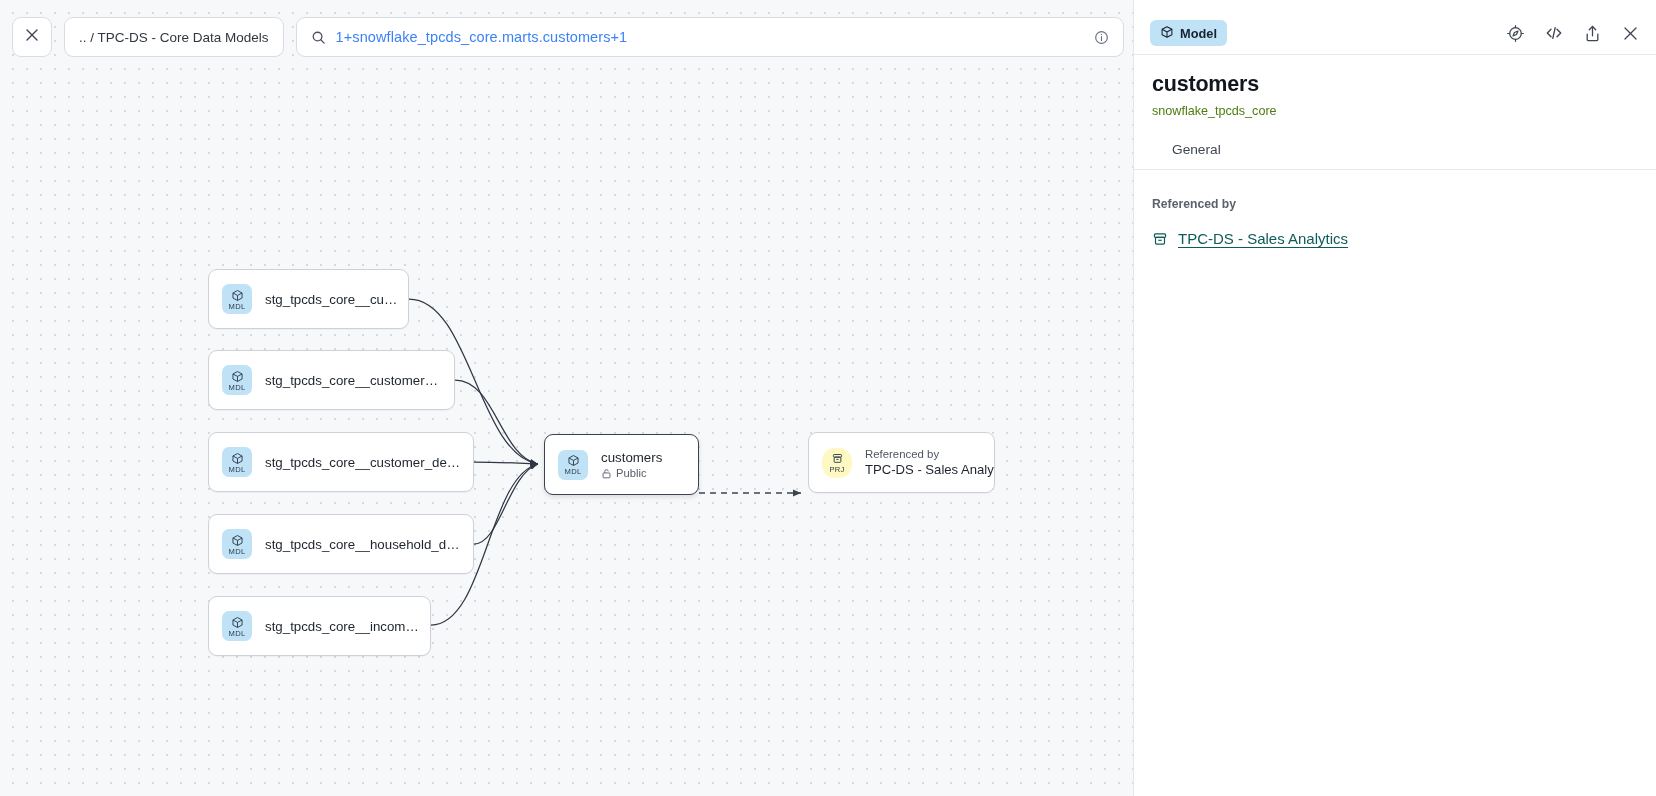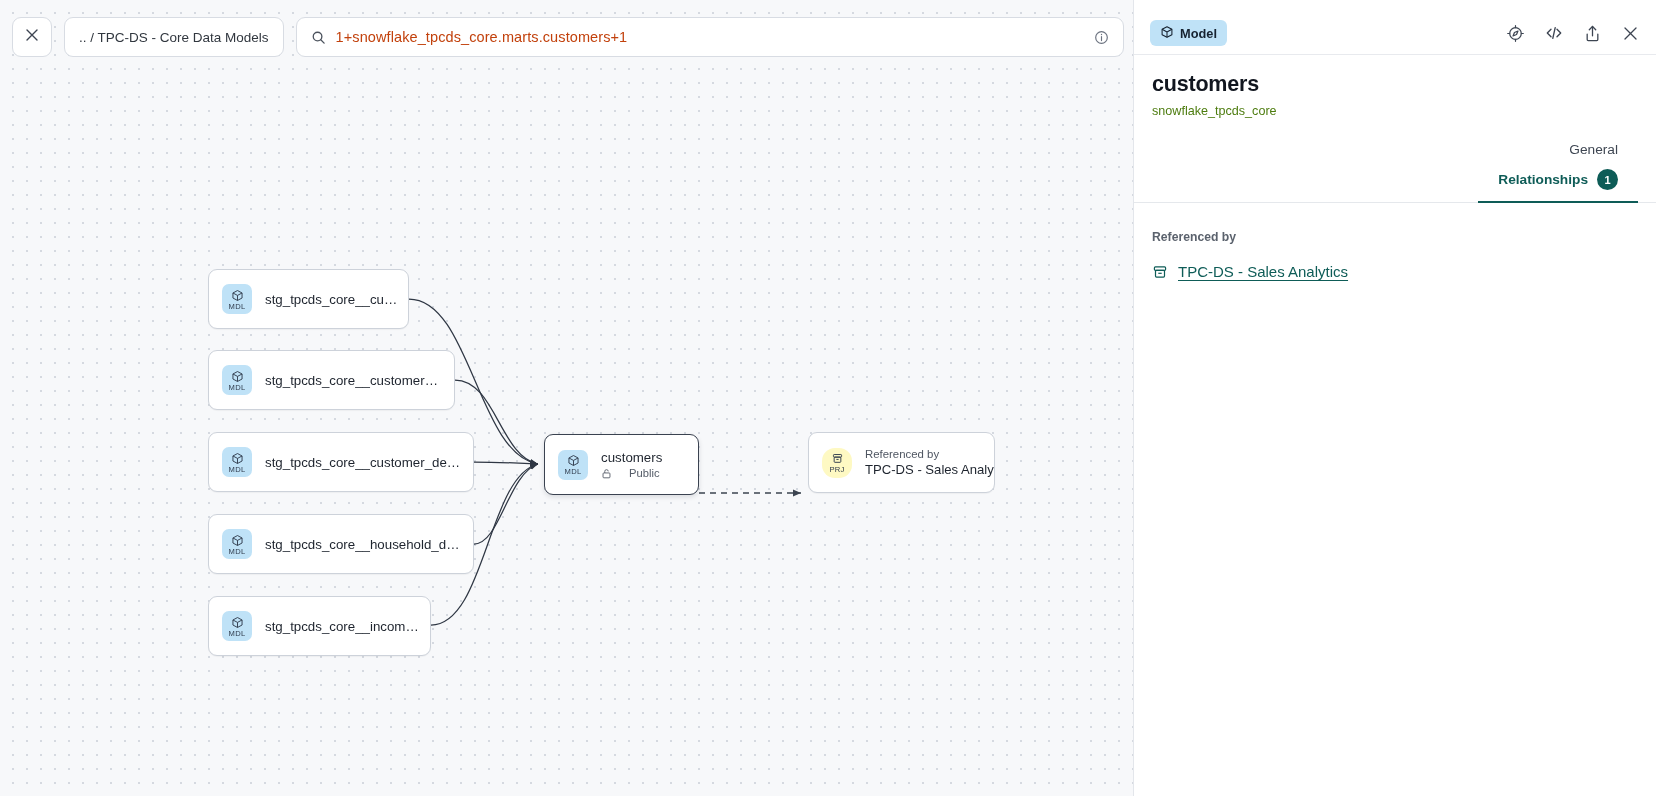--- a/index.html
+++ b/index.html
@@ -60,21 +60,21 @@
     padding: 0 14px 0 14px;
     gap: 10px;
     cursor: text;
   }
   .search-box .sq { flex: 0 0 auto; display:flex; color:#4b525d; }
   .search-box input {
     flex: 1 1 auto;
     border: none; outline: none;
     font-family: "Liberation Sans", sans-serif;
     font-size: 14.5px;
-    color: #c2410c;
+    color: #3b82f6;
     background: transparent;
     letter-spacing: .1px;
   }
   .search-box .info { flex: 0 0 auto; color:#6c7380; display:flex; cursor:pointer; }
 
   
   .edges { position: absolute; inset: 0; z-index: 1; pointer-events: none; }
 
   
   .node {
@@ -108,21 +108,21 @@
   .badge .btxt { font-size: 7.6px; font-weight: 400; letter-spacing: .3px; line-height: 9px; color:#2f3b4c; }
   .node-label {
     font-size: 13.3px; color: #1e242e;
     white-space: nowrap; overflow: hidden; text-overflow: ellipsis;
     padding-right: 10px;
   }
   .node-stack { display: flex; flex-direction: column; gap: 2px; overflow: hidden; }
   .node-title { font-size: 13.3px; color: #1e242e; white-space: nowrap; }
   .node-sub {
     font-size: 11.2px; color: #555c68;
-    display: flex; align-items: center; gap: 17px; white-space: nowrap;
+    display: flex; align-items: center; gap: 4px; white-space: nowrap;
   }
   .node-sub svg { display:block; }
   .node-kicker { font-size: 11.4px; color: #4e5561; white-space: nowrap; }
   .node-name2 { font-size: 13.1px; color: #1e242e; white-space: nowrap; }
 
   
   .panel {
     position: relative;
     width: 523px; height: 796px;
     background: #ffffff;
@@ -150,21 +150,20 @@
 
   .panel-title-wrap { padding: 17px 18px 0 18px; }
   .panel-title { font-size: 21.5px; font-weight: 700; color: #11161f; letter-spacing: -.2px; }
   .panel-subtitle { font-size: 12.6px; color: #4d7c0f; margin-top: 7px; }
 
   .tabs {
     margin-top: 24px;
     display: flex; align-items: flex-end;
     padding: 0 18px;
     border-bottom: 1px solid #e5e8ec;
-    flex-direction: column;
   }
   .tab {
     display: flex; align-items: center; gap: 9px;
     padding: 0 20px 11px 20px;
     font-size: 13.7px; color: #3e4652;
     cursor: pointer;
     border-bottom: 2.5px solid transparent;
     margin-bottom: -1px;
   }
   .tab.active { color: #0e5c57; font-weight: 700; border-bottom-color: #0e5c57; }
@@ -401,24 +400,20 @@
 
     <div class="panel-title-wrap">
       <div class="panel-title">customers</div>
       <div class="panel-subtitle">snowflake_tpcds_core</div>
     </div>
 
     <div class="tabs">
       <div class="tab">
         <span>General</span>
       </div>
-      <div class="tab active">
-        <span>Relationships</span>
-        <span class="tab-badge">1</span>
-      </div>
     </div>
 
     <div class="panel-body">
       <div class="section-label">Referenced by</div>
       <div class="ref-item">
         <span class="ricon">
           <svg width="16" height="16" viewBox="0 0 16 16" fill="none" stroke="#0e5c57" stroke-width="1.2" stroke-linejoin="round">
             <rect x="2.4" y="2.9" width="11.2" height="3.4" rx="1"></rect>
             <rect x="3.5" y="6.3" width="9" height="6.8" rx="1"></rect>
             <path d="M6.3 9.3 L9.7 9.3"></path>

